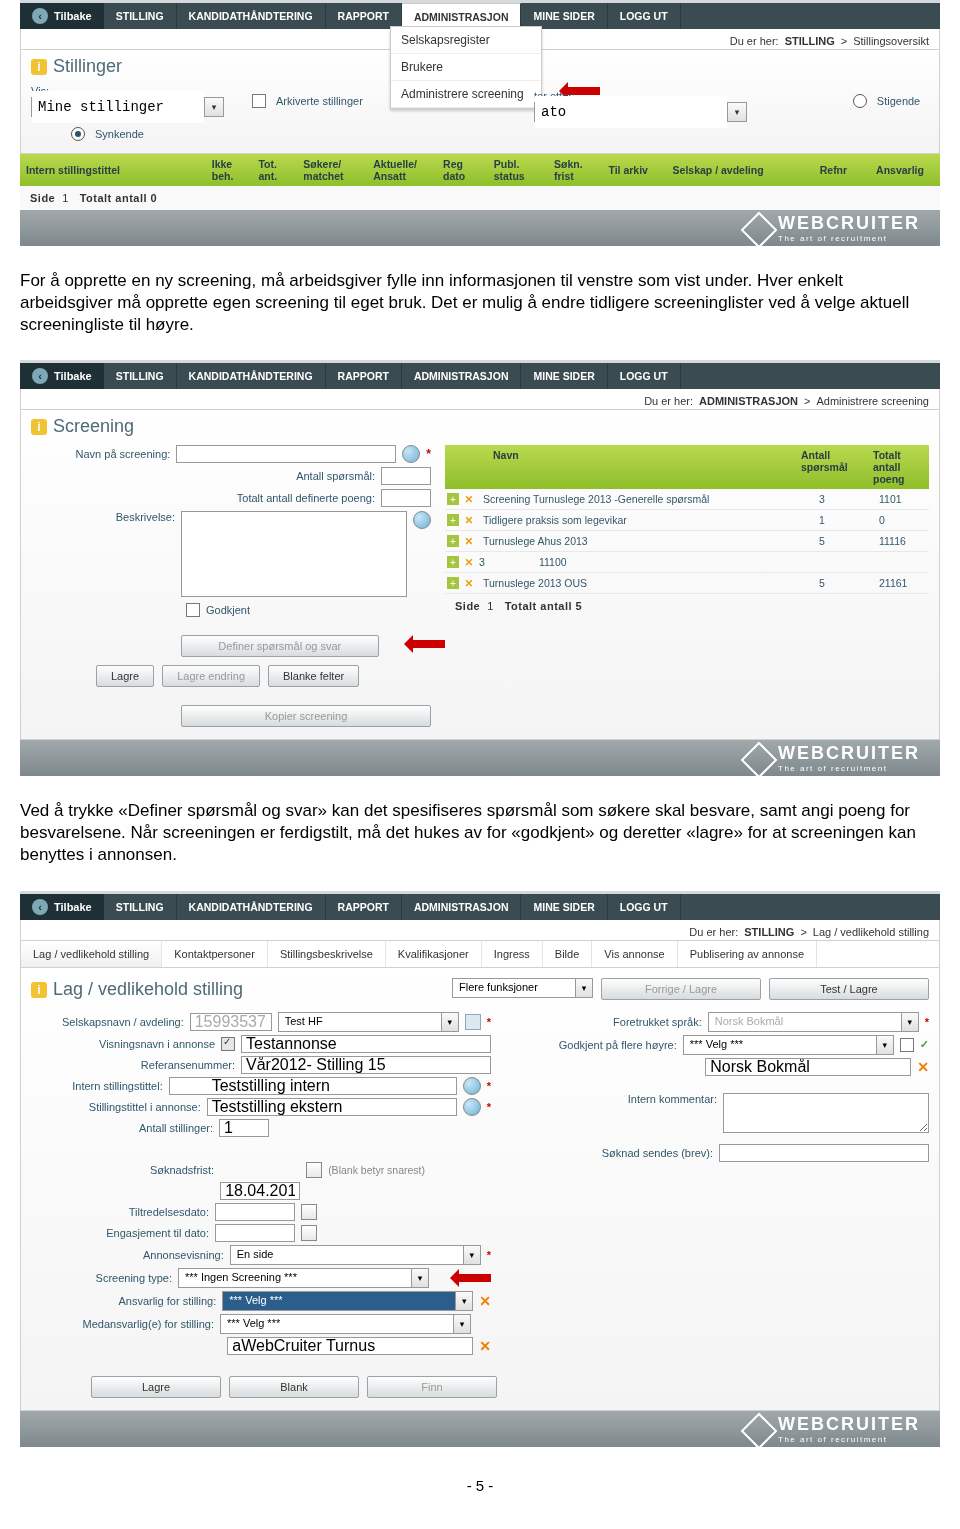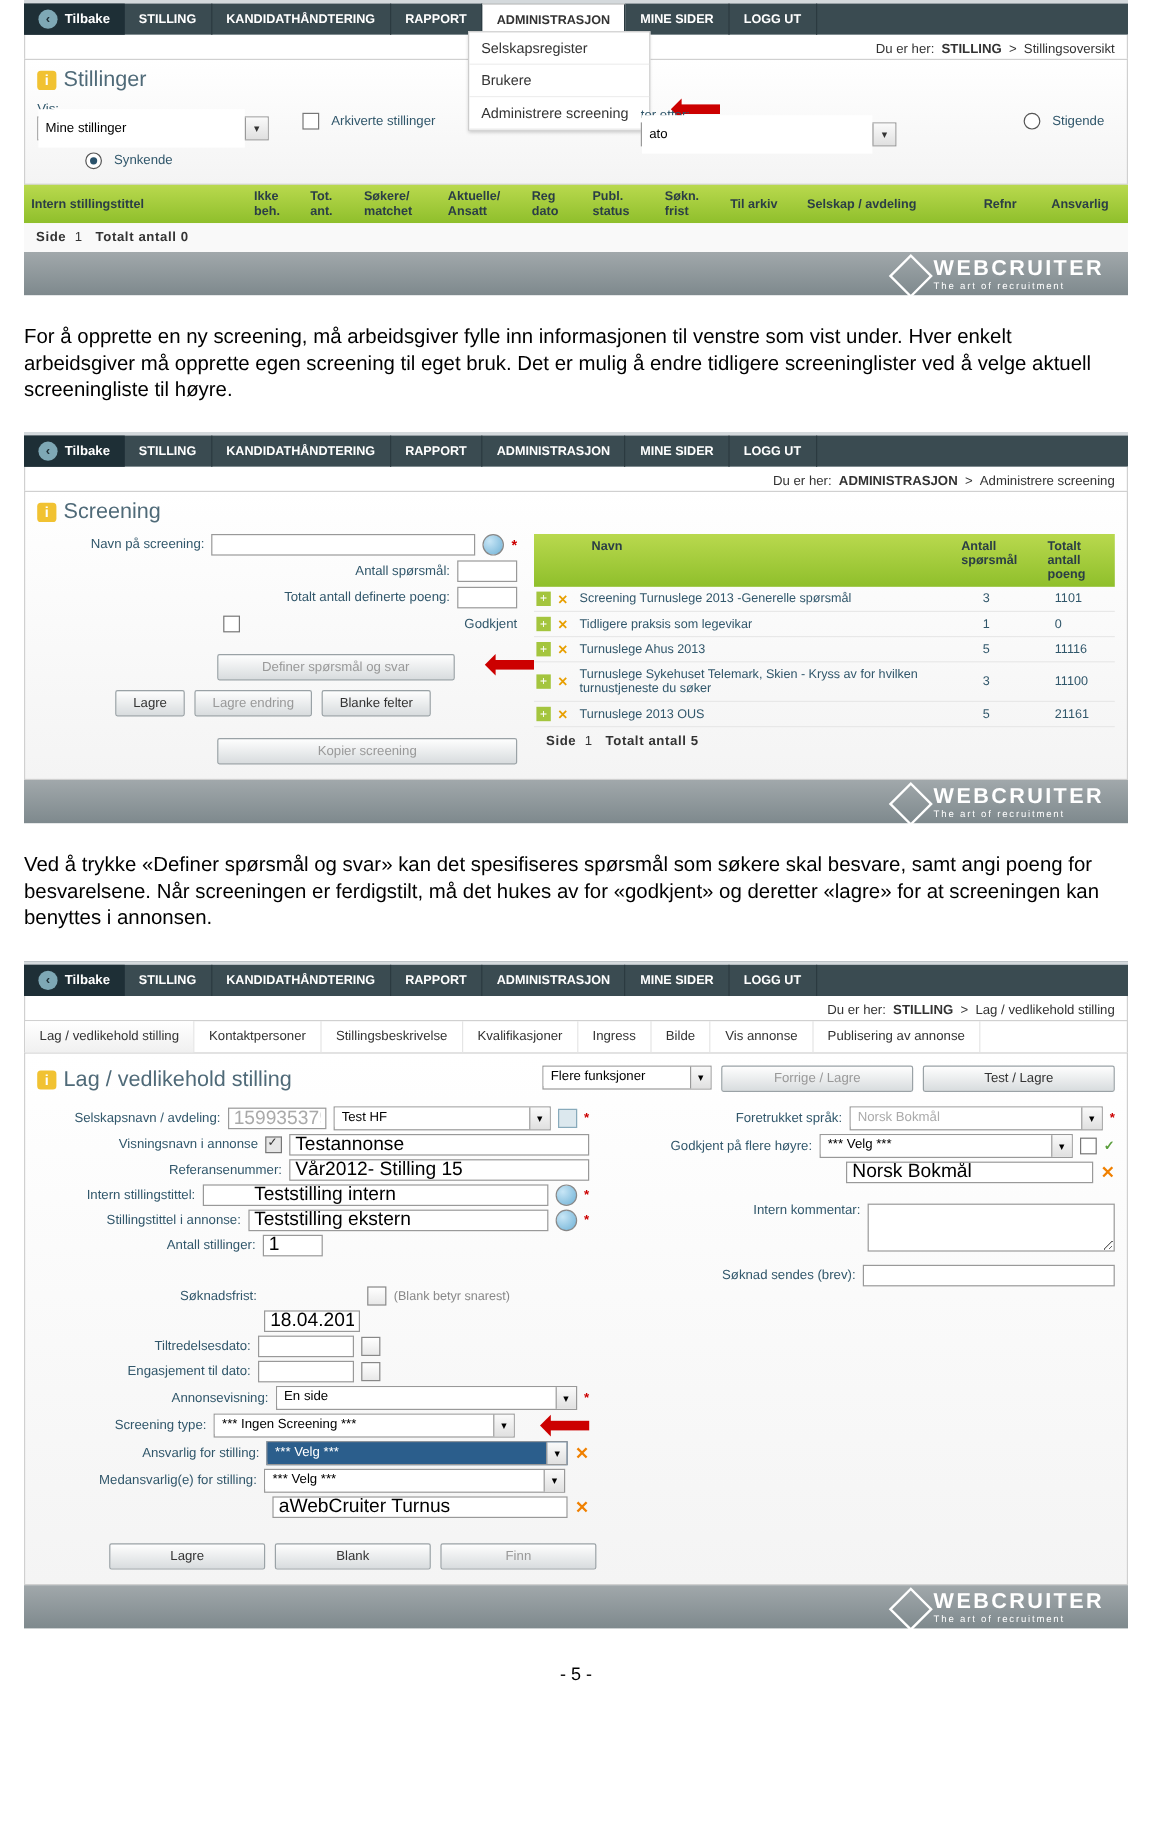--- a/index.html
+++ b/index.html
@@ -17,21 +17,21 @@
   .breadcrumb { display:flex; justify-content:flex-end; padding:6px 10px 2px; font-size:11px; color:#333; gap:6px; background:#fff; border-left:1px solid #d0d0d0; border-right:1px solid #d0d0d0; }
 
   
   .frame { border:1px solid #d0d0d0; background: linear-gradient(#fff,#f4f4f4); padding:6px 10px 0 10px; margin-bottom:0; }
   .title-row { display:flex; align-items:center; gap:6px; }
   .title-row .i { width:16px; height:16px; background:#f1c232; border-radius:3px; color:#fff; font-weight:bold; font-size:12px; display:flex; align-items:center; justify-content:center; }
   .title-row h3 { margin:0; color:#4f6a78; font-size:18px; font-weight:normal; }
   .form-row { display:flex; align-items:center; gap:10px; padding:8px 0 12px; flex-wrap:wrap; }
   .lbl { color:#31576b; font-size:11px; }
   .select { display:inline-flex; align-items:center; border:1px solid #999; background:#fff; height:18px; }
-  .select input { border:none; outline:none; padding:0 6px; font-size:11px; height:32px; }
+  .select input { border:none; outline:none; padding:0 6px; font-size:14px; height:32px;font-family:Liberation Mono, monospace; }
   .select .btn { width:18px; height:18px; border-left:1px solid #999; background:linear-gradient(#fafafa,#e0e0e0); display:flex; align-items:center; justify-content:center; font-size:9px; color:#333; }
   .chk { width:12px; height:12px; border:1px solid #777; background:#fff; display:inline-block; vertical-align:middle; }
   .radio { width:12px; height:12px; border:1px solid #555; border-radius:50%; display:inline-block; vertical-align:middle; background:#fff; }
   .radio.on::after { content:""; width:6px; height:6px; background:#2a526b; border-radius:50%; display:block; margin:3px; }
 
   
   .ghdr { background:linear-gradient(#b9d94e,#8fbf2b); display:flex; align-items:center; height:32px; font-size:10.5px; color:#2b3e45; font-weight:bold; }
   .ghdr div { padding:0 6px; }
   .page-row { padding:6px 10px; font-size:11px; color:#333; letter-spacing:.5px; background:#f9f9f9; }
 
@@ -219,21 +219,26 @@
               <span class="star">*</span>
             </div>
         <div class="row">
               <label>Antall spørsmål:</label>
               <input type="text" style="width: 40px;">
             </div>
         <div class="row">
               <label>Totalt antall definerte poeng:</label>
               <input type="text" style="width: 40px;">
             </div>
-        <div class="row" style="justify-content:space-between; padding-left:155px; margin-top:6px;">
+        <div class="row" style="align-items:flex-start">
+              <label>Beskrivelse:</label>
+              <textarea style=""></textarea>
+              <span class="globe"></span>
+            </div>
+        <div class="row" style="justify-content:flex-start; padding-left:155px; margin-top:6px;">
           <span class="chk"></span>
           <span class="lbl">Godkjent</span>
         </div>
         <div style="height:10px"></div>
         <div class="btn-row" style="padding-left:150px;">
           <span class="btn1 dis wide">Definer spørsmål og svar</span>
           <span class="arrow-red"></span>
         </div>
         <div class="btn-row" style="padding-left:65px;">
           <span class="btn1">Lagre</span>
@@ -270,21 +275,20 @@
               <div class="trow">
                 <span class="pm">+</span>
                 <span class="x">✕</span>
                 <div style="flex:1;padding:0 4px">Turnuslege Ahus 2013</div>
                 <div style="width:60px">5</div>
                 <div style="width:50px">11116</div>
               </div>
               <div class="trow">
                 <span class="pm">+</span>
                 <span class="x">✕</span>
-                <div style="flex:1;padding:0 4px">Turnuslege Sykehuset Telemark, Skien - Kryss av for hvilken turnustjeneste du søker</div>
                 <div style="width:60px">3</div>
                 <div style="width:50px">11100</div>
               </div>
               <div class="trow">
                 <span class="pm">+</span>
                 <span class="x">✕</span>
                 <div style="flex:1;padding:0 4px">Turnuslege 2013 OUS</div>
                 <div style="width:60px">5</div>
                 <div style="width:50px">21161</div>
               </div>

